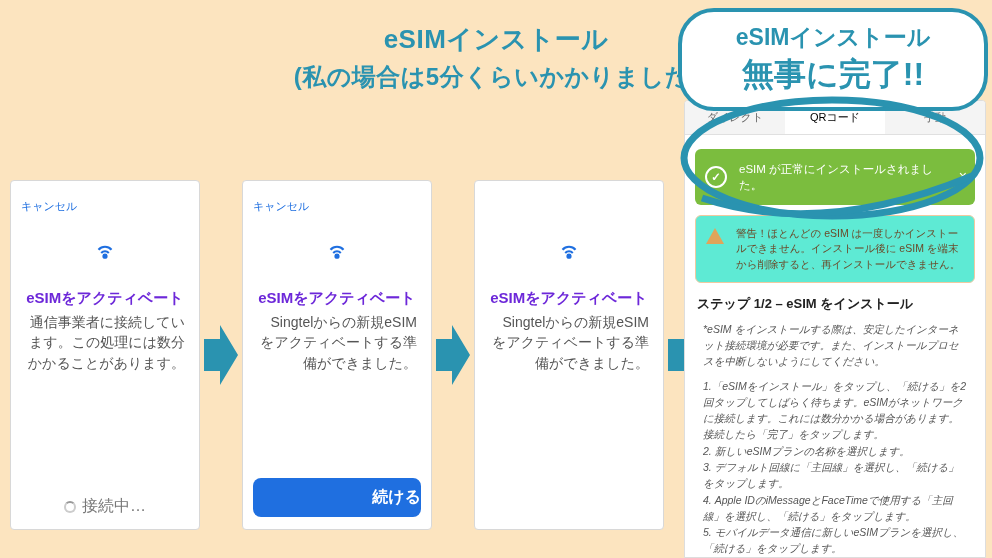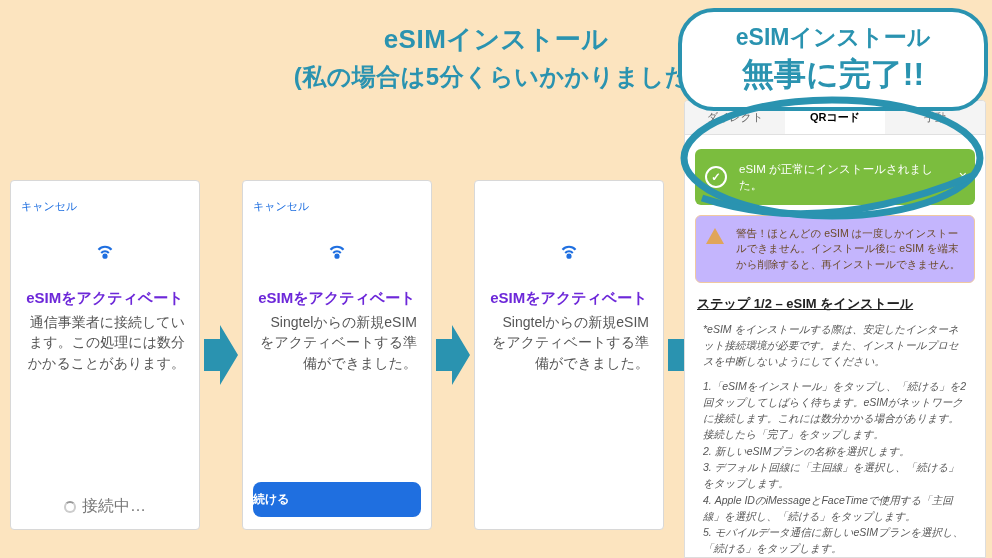--- a/index.html
+++ b/index.html
@@ -82,24 +82,24 @@
   .spinner {
     width: 12px; height: 12px;
     border: 2px solid #ccc;
     border-top-color: #999;
     border-radius: 50%;
   }
   .cta-btn {
     background: #1f6fe0;
     color: #fff;
     width: 100%;
-    text-align: left;
+    text-align: right;
     padding: 9px 0;
     border-radius: 8px;
-    font-size: 12px;
+    font-size: 16px;
     font-weight: 600;
   }
 
   .arrow {
     margin: 0 4px;
   }
   .arrow svg { display: block; }
 
   
   .right-wrap {
@@ -140,21 +140,21 @@
     border-bottom: 1px solid #e0e0e0;
     background: #f4f4f4;
   }
   .tab {
     flex: 1;
     text-align: center;
     padding: 9px 0;
     font-size: 11px;
     color: #666;
   }
-  .tab.active { background: #fff; color: #000; font-weight: 700; }
+  .tab.active { background: #fff; color: #000; font-weight: 400; }
 
   .banner-ok {
     margin: 14px 10px 10px;
     background: #7bbd3e;
     color: #fff;
     border-radius: 6px;
     padding: 12px 36px 12px 44px;
     font-size: 11.5px;
     line-height: 1.4;
     position: relative;
@@ -164,40 +164,39 @@
     width: 22px; height: 22px; border: 2px solid #fff; border-radius: 50%;
     display:flex;align-items:center;justify-content:center;color:#fff;font-weight:700;
   }
   .banner-ok .x {
     position:absolute; right:8px; top:50%; transform:translateY(-50%);
     color:#fff; font-size:14px;
   }
 
   .banner-warn {
     margin: 0 10px 12px;
-    background: #c4b5fd;
+    background: #5eead4;
     border: 1px solid #f0c9a0;
     border-radius: 6px;
     padding: 10px 10px 10px 40px;
     font-size: 10.5px;
     line-height: 1.45;
     color: #6b4a2a;
     position: relative;
   }
   .banner-warn .tri {
     position:absolute; left:10px; top:12px;
     width:0;height:0;border-left:9px solid transparent;border-right:9px solid transparent;border-bottom:16px solid #e0a55a;
   }
 
   .step-h {
     margin: 6px 12px 8px;
     font-size: 13px;
     font-weight: 700;
     color: #222;
-    text-decoration: underline;
   }
   .body-txt {
     margin: 0 18px 8px;
     font-size: 10.5px;
     line-height: 1.55;
     color: #555;
     font-style: italic;
   }
 
   

